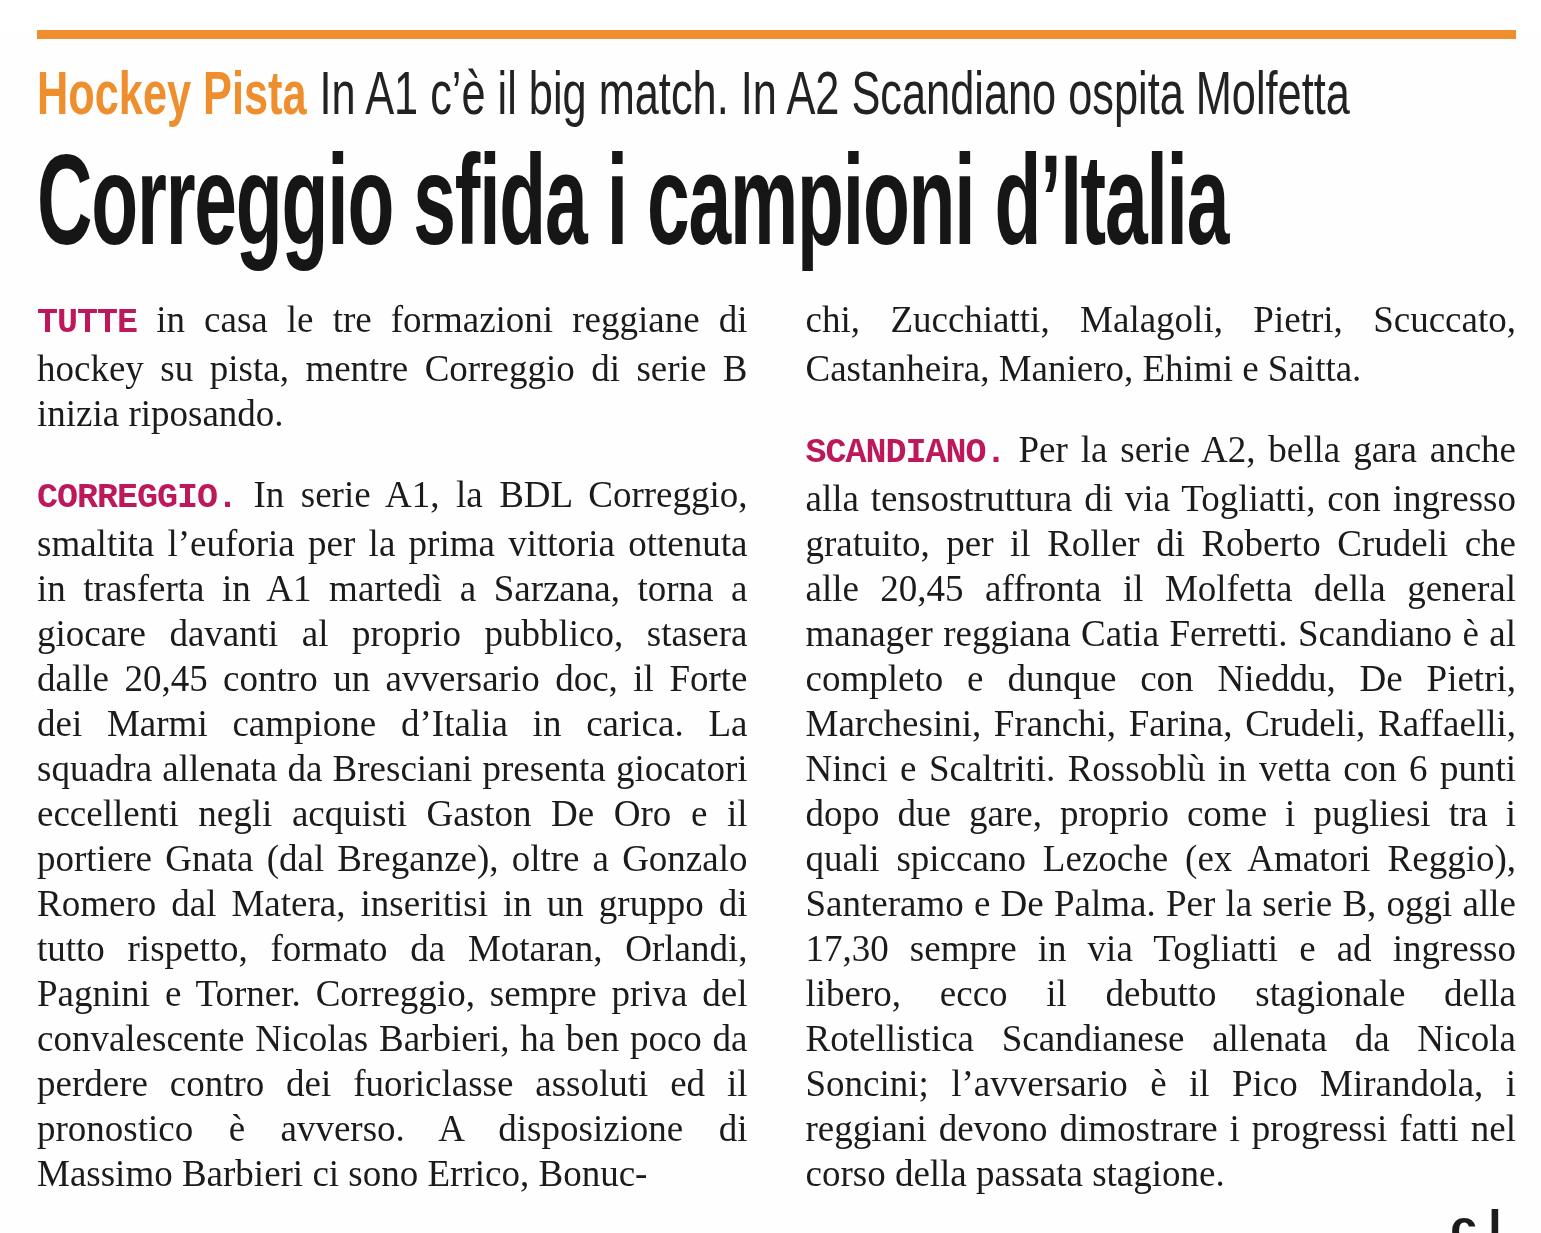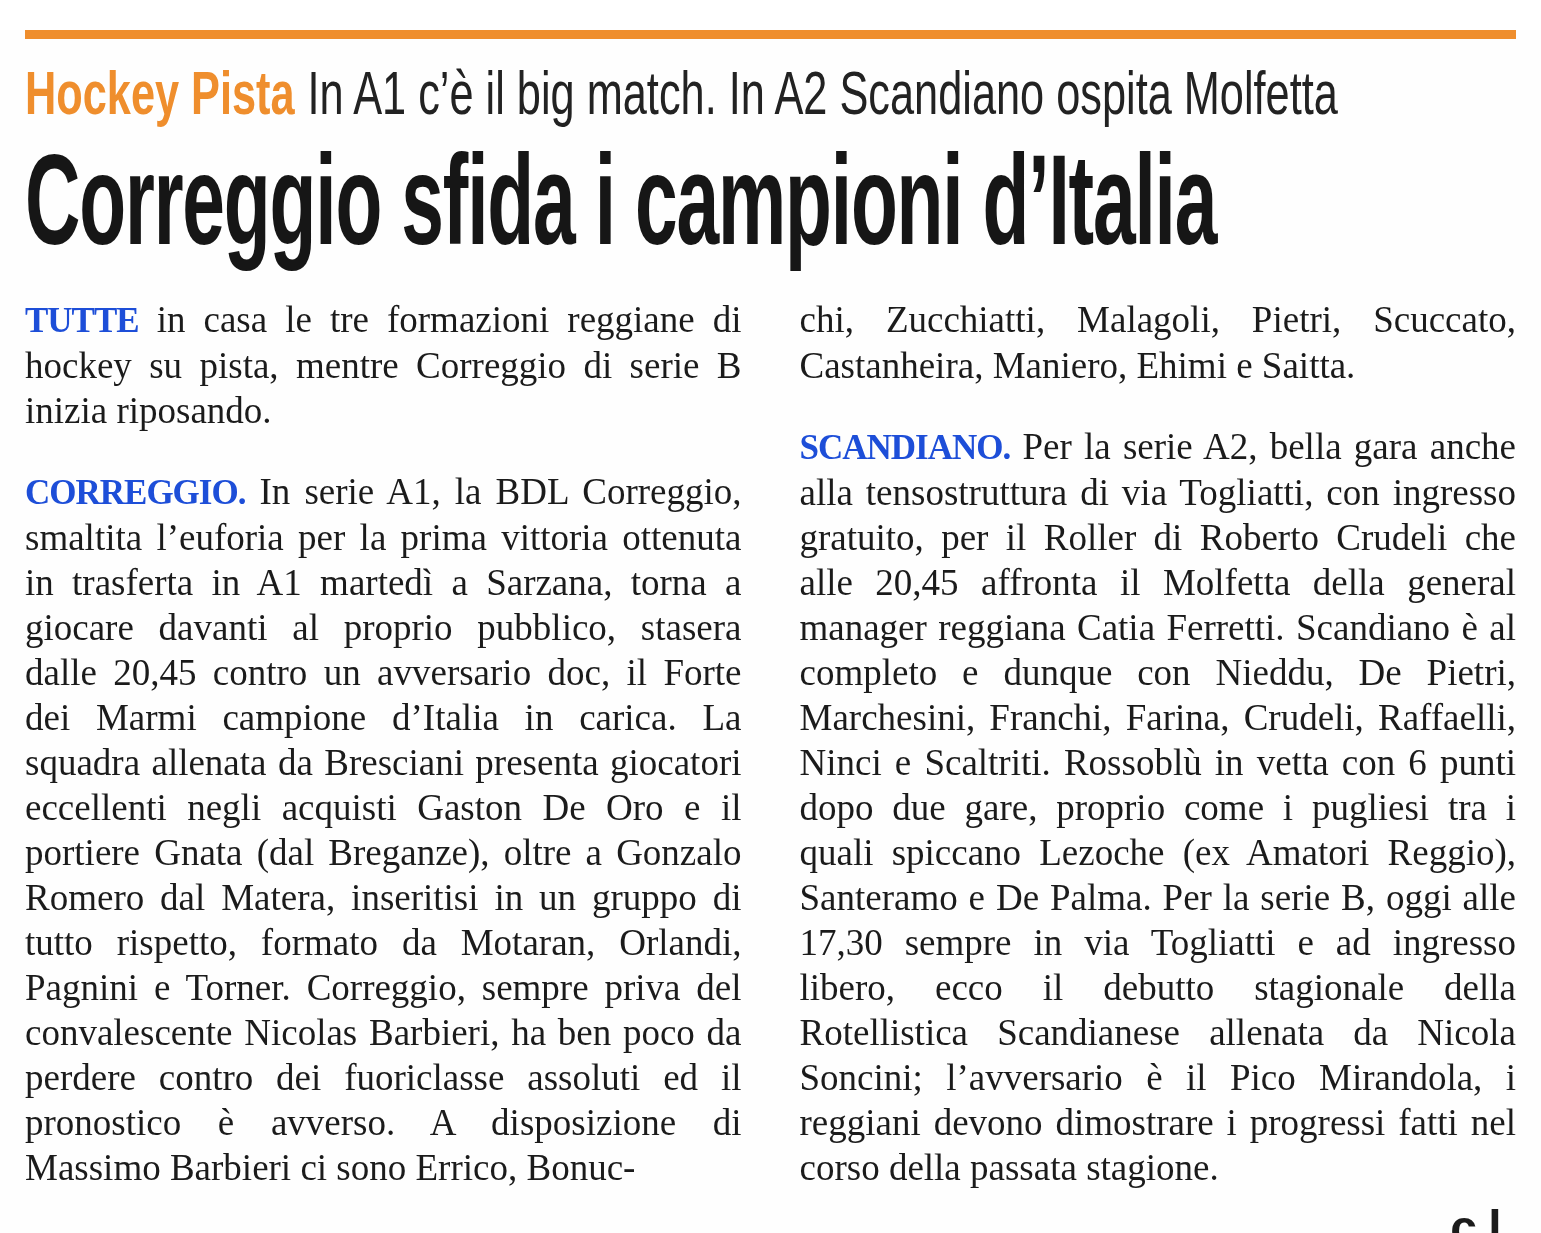--- a/index.html
+++ b/index.html
@@ -7,21 +7,21 @@
     width:1541px; height:1233px;
     background:#ffffff;
     overflow:hidden;
     font-family:"Liberation Serif", serif;
   }
   .page {
     position:relative;
     width:1541px; height:1233px;
     background:#fefefe;
   }
-  .content { padding:0 25px; }
+  .content { padding:0 25px;margin-left:12px; }
 
   .top-rule {
     margin-top:30px;
     height:9px;
     background:#EF8E2D;
   }
 
   .kicker-row {
     margin-top:22px;
     height:64px;
@@ -75,25 +75,25 @@
     min-width:0;
     text-align:justify;
     font-family:"Liberation Serif", serif;
     font-size:37px;
     line-height:45px;
     color:#1b1b1b;
   }
   .para { margin:0; }
   .para + .para { margin-top:36px; }
   .lead {
-    font-family:Liberation Serif, serif;
+    font-family:Liberation Mono, monospace;
     font-weight:700;
     font-size:35px;
     letter-spacing:-1px;
-    color:#1d4ed8;
+    color:#be185d;
   }
 
   .signature {
     position:absolute;
     right:28px;
     bottom:8px;
     font-family:"Liberation Sans", sans-serif;
     font-weight:700;
     font-size:48px;
     letter-spacing:-1px;

